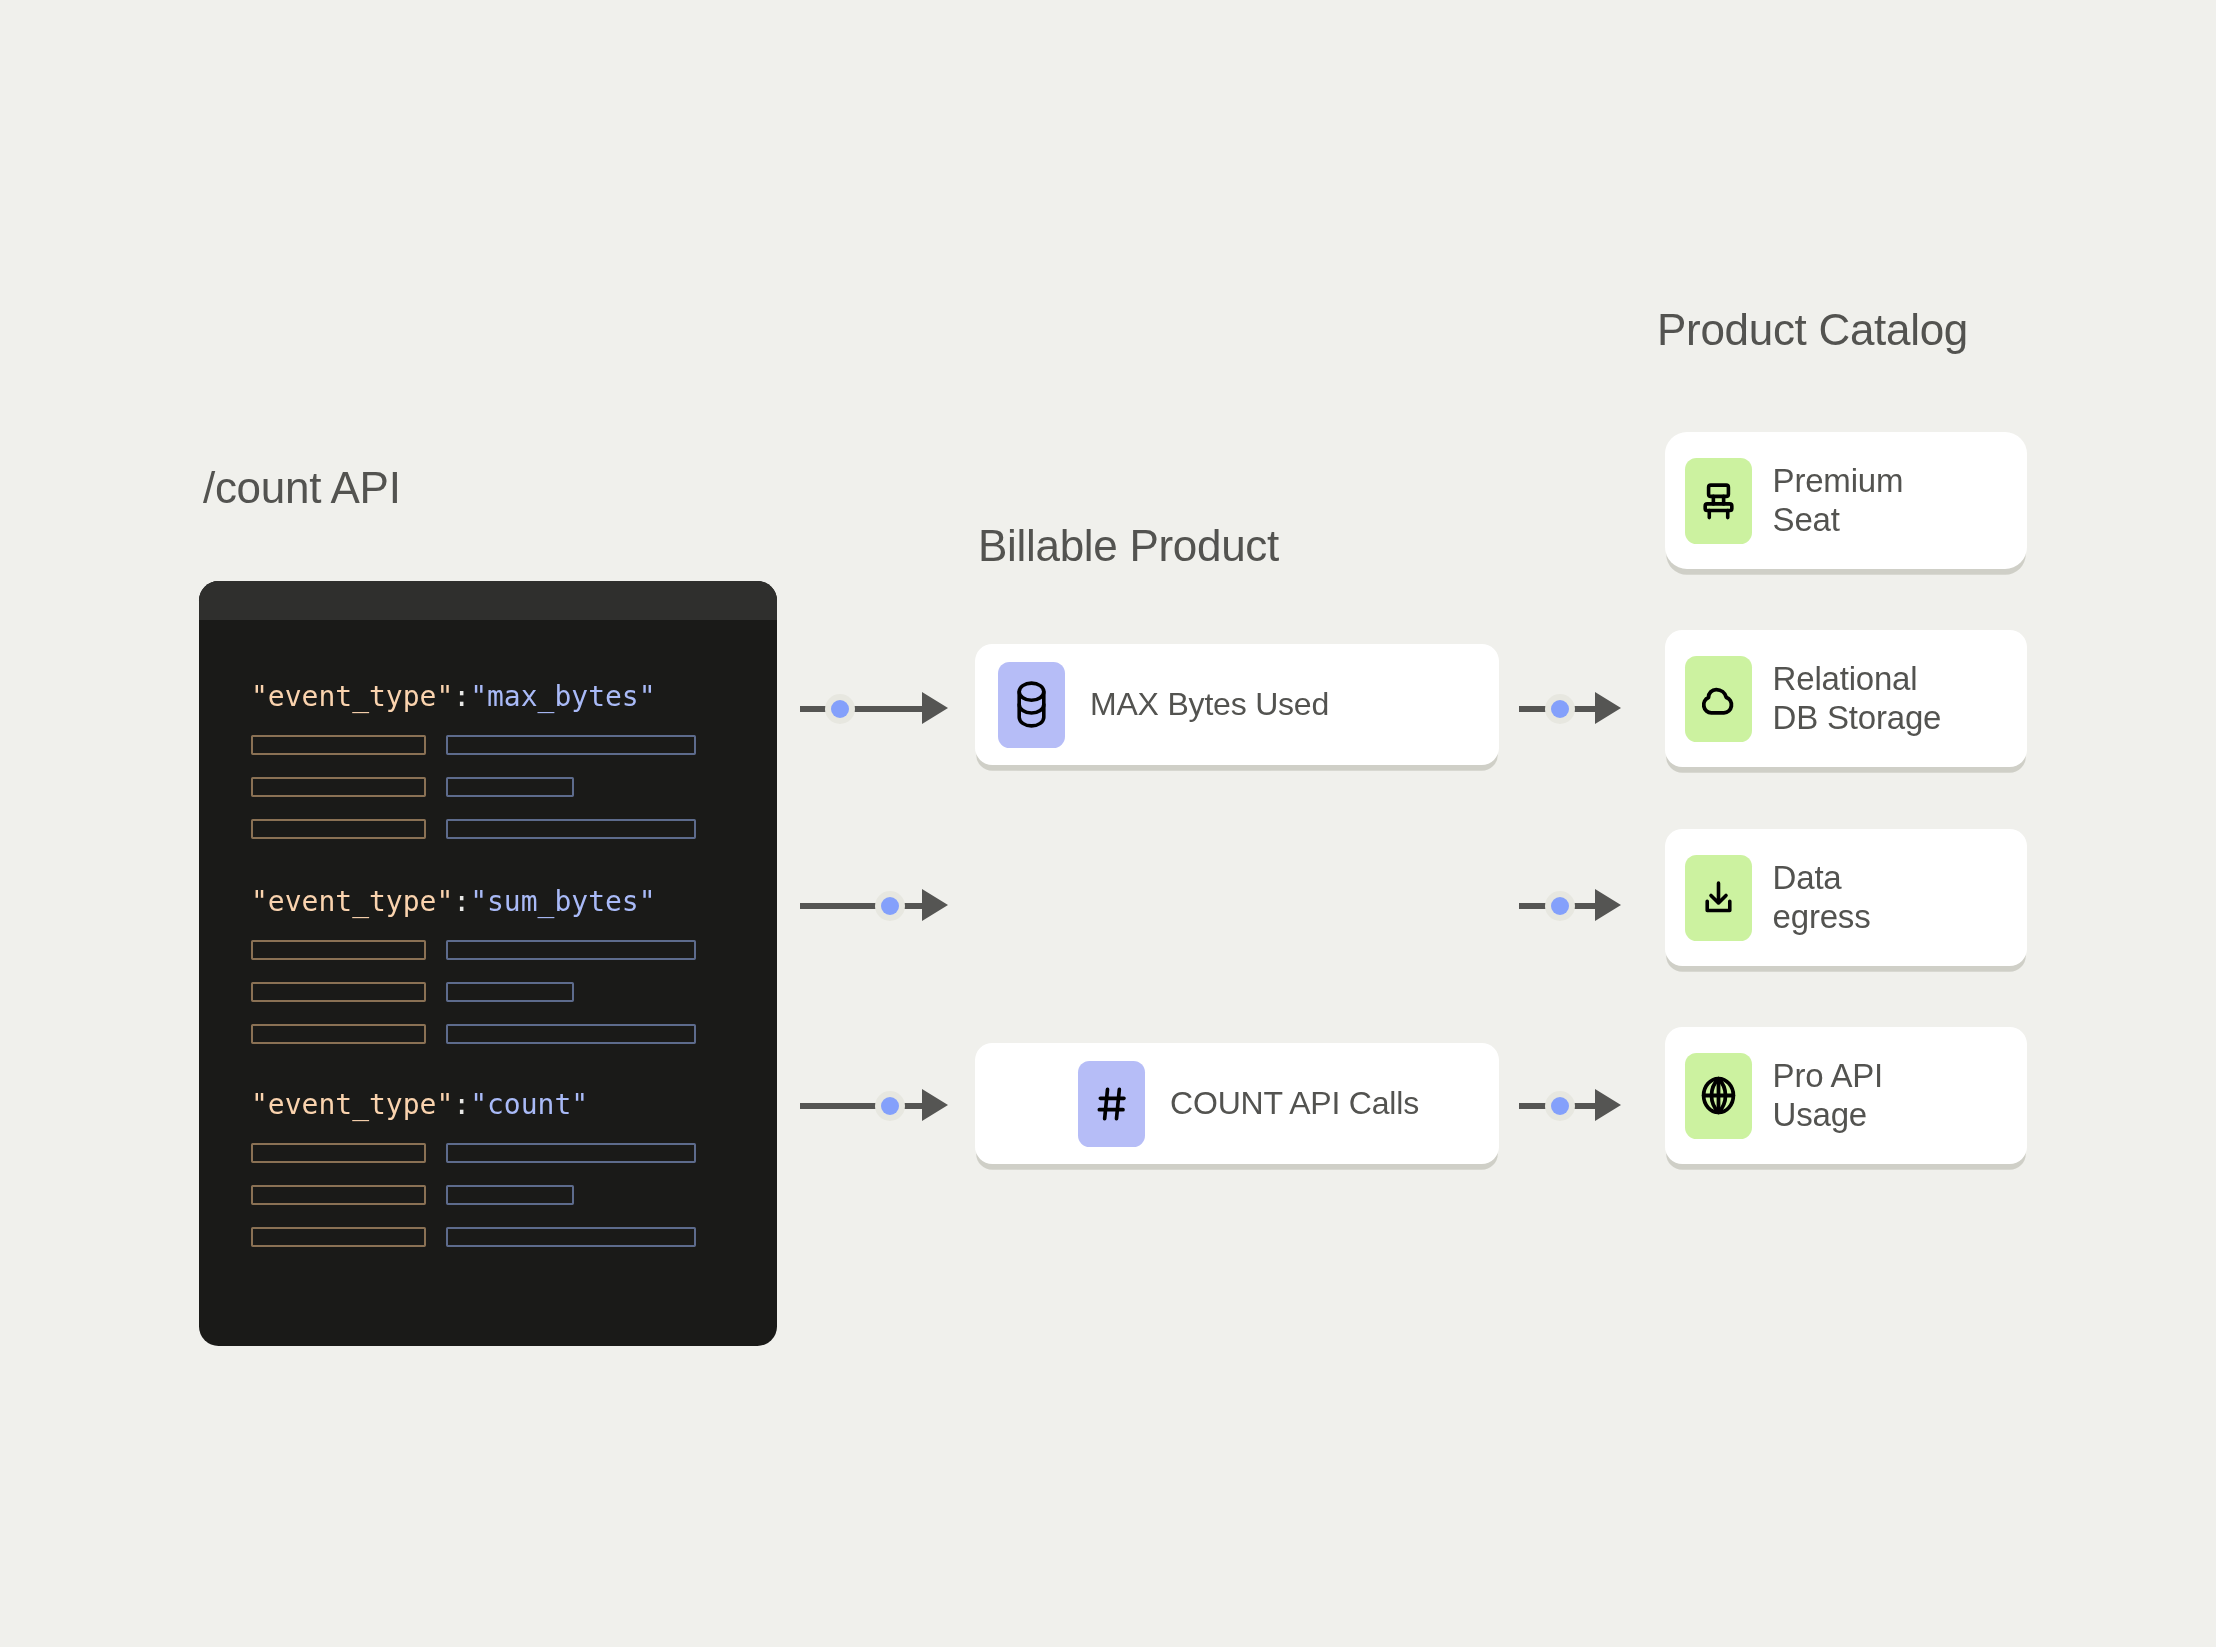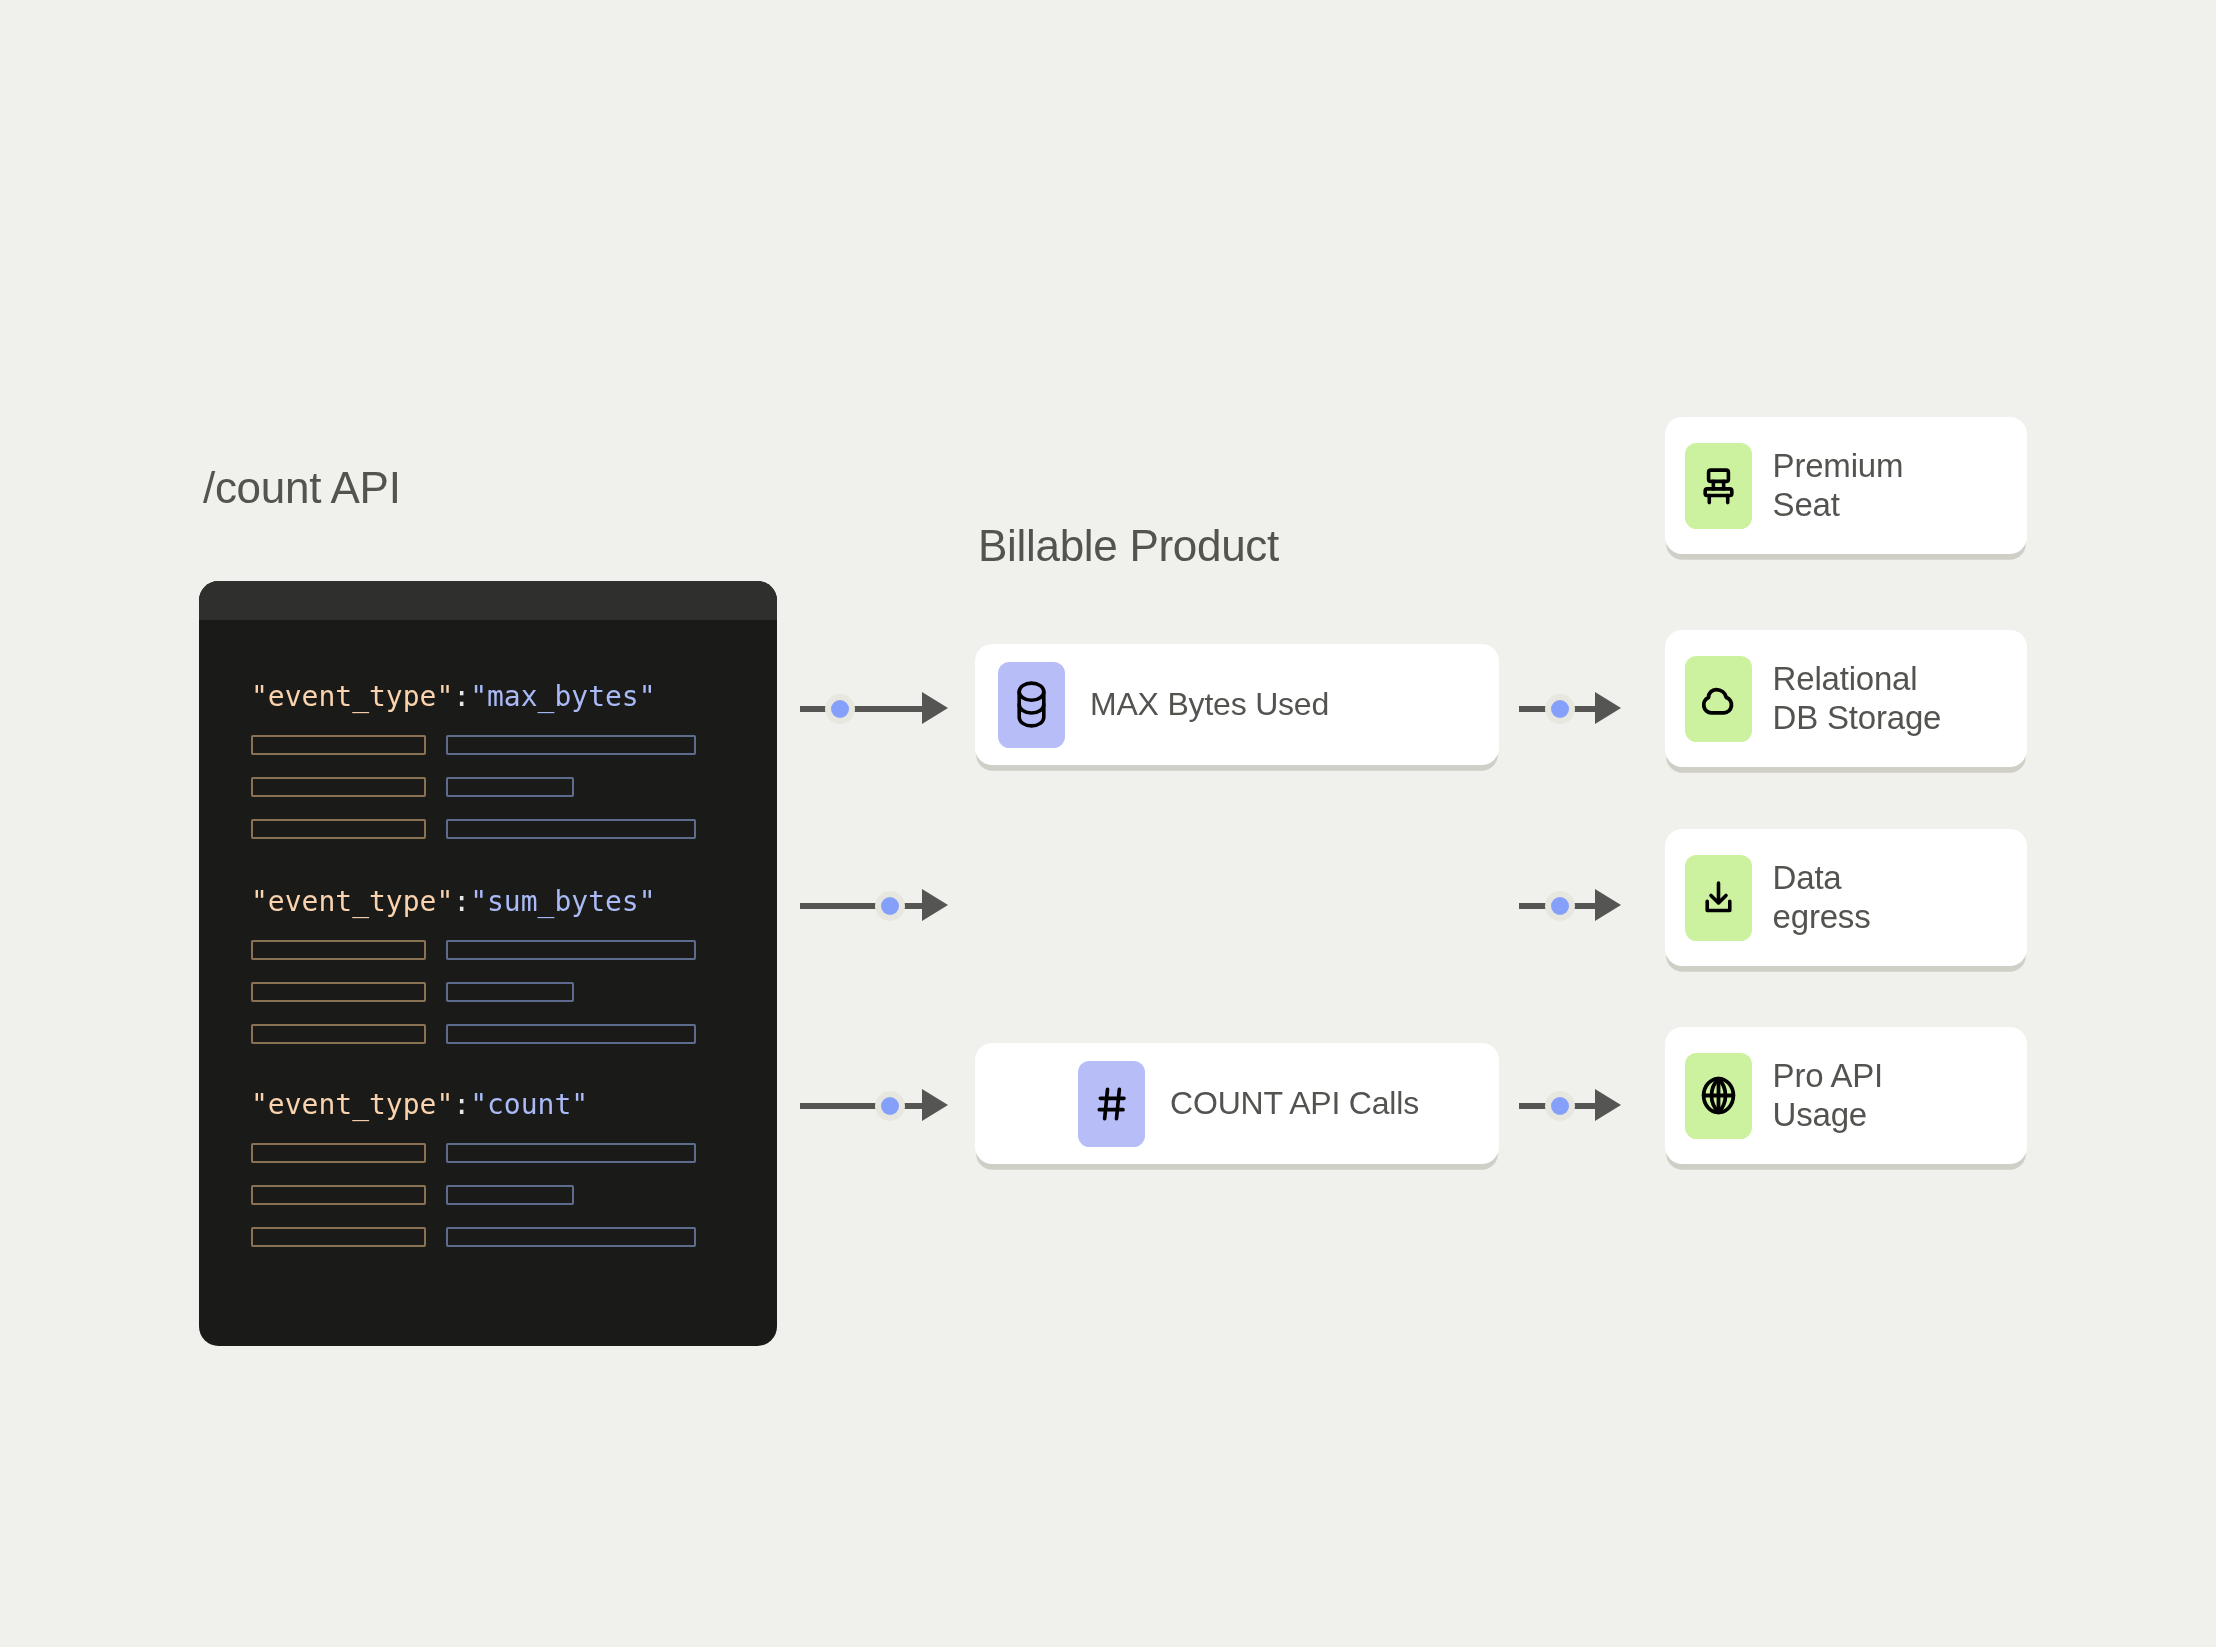--- a/index.html
+++ b/index.html
@@ -184,36 +184,37 @@
     font-size: 32px;
     font-weight: 400;
     color: #535350;
     line-height: 1.17;
     letter-spacing: -0.2px;
     white-space: pre-line;
   }
 
   
   .product-card { width: 362px; height: 137px; padding-left: 19.6px; }
-  #product-0 { left: 1665px; top: 417px; }
+  #product-0 { left: 1665px; top: 432px; border-radius: 22px; }
   #product-1 { left: 1665px; top: 630px; }
   #product-2 { left: 1665px; top: 829px; }
   #product-3 { left: 1665px; top: 1027px; }
   #product-4 { left: 1665px; top: 1246px; }
   .product-card .card-label { margin-left: 21px; font-size: 33px; }
 
   .icon-svg { display: block; }
 </style>
 </head>
 <body>
 
 <div id="stage">
 
   <div id="title-ingest" class="col-title">/count API</div>
   <div id="title-metrics" class="col-title">Billable Product</div>
+  <div id="title-catalog" class="col-title">Product Catalog</div>
 
   <div id="code-panel">
     <div id="code-header"></div>
     <div id="code-body">
 
       <div class="code-group" id="group-0">
         <div class="code-line"><span class="tok-key">"event_type"</span><span class="tok-punct">:</span><span class="tok-val">"max_bytes"</span></div>
         <div class="bar-rows">
           <div class="bar-row r0">
             <div class="bar left"></div>

